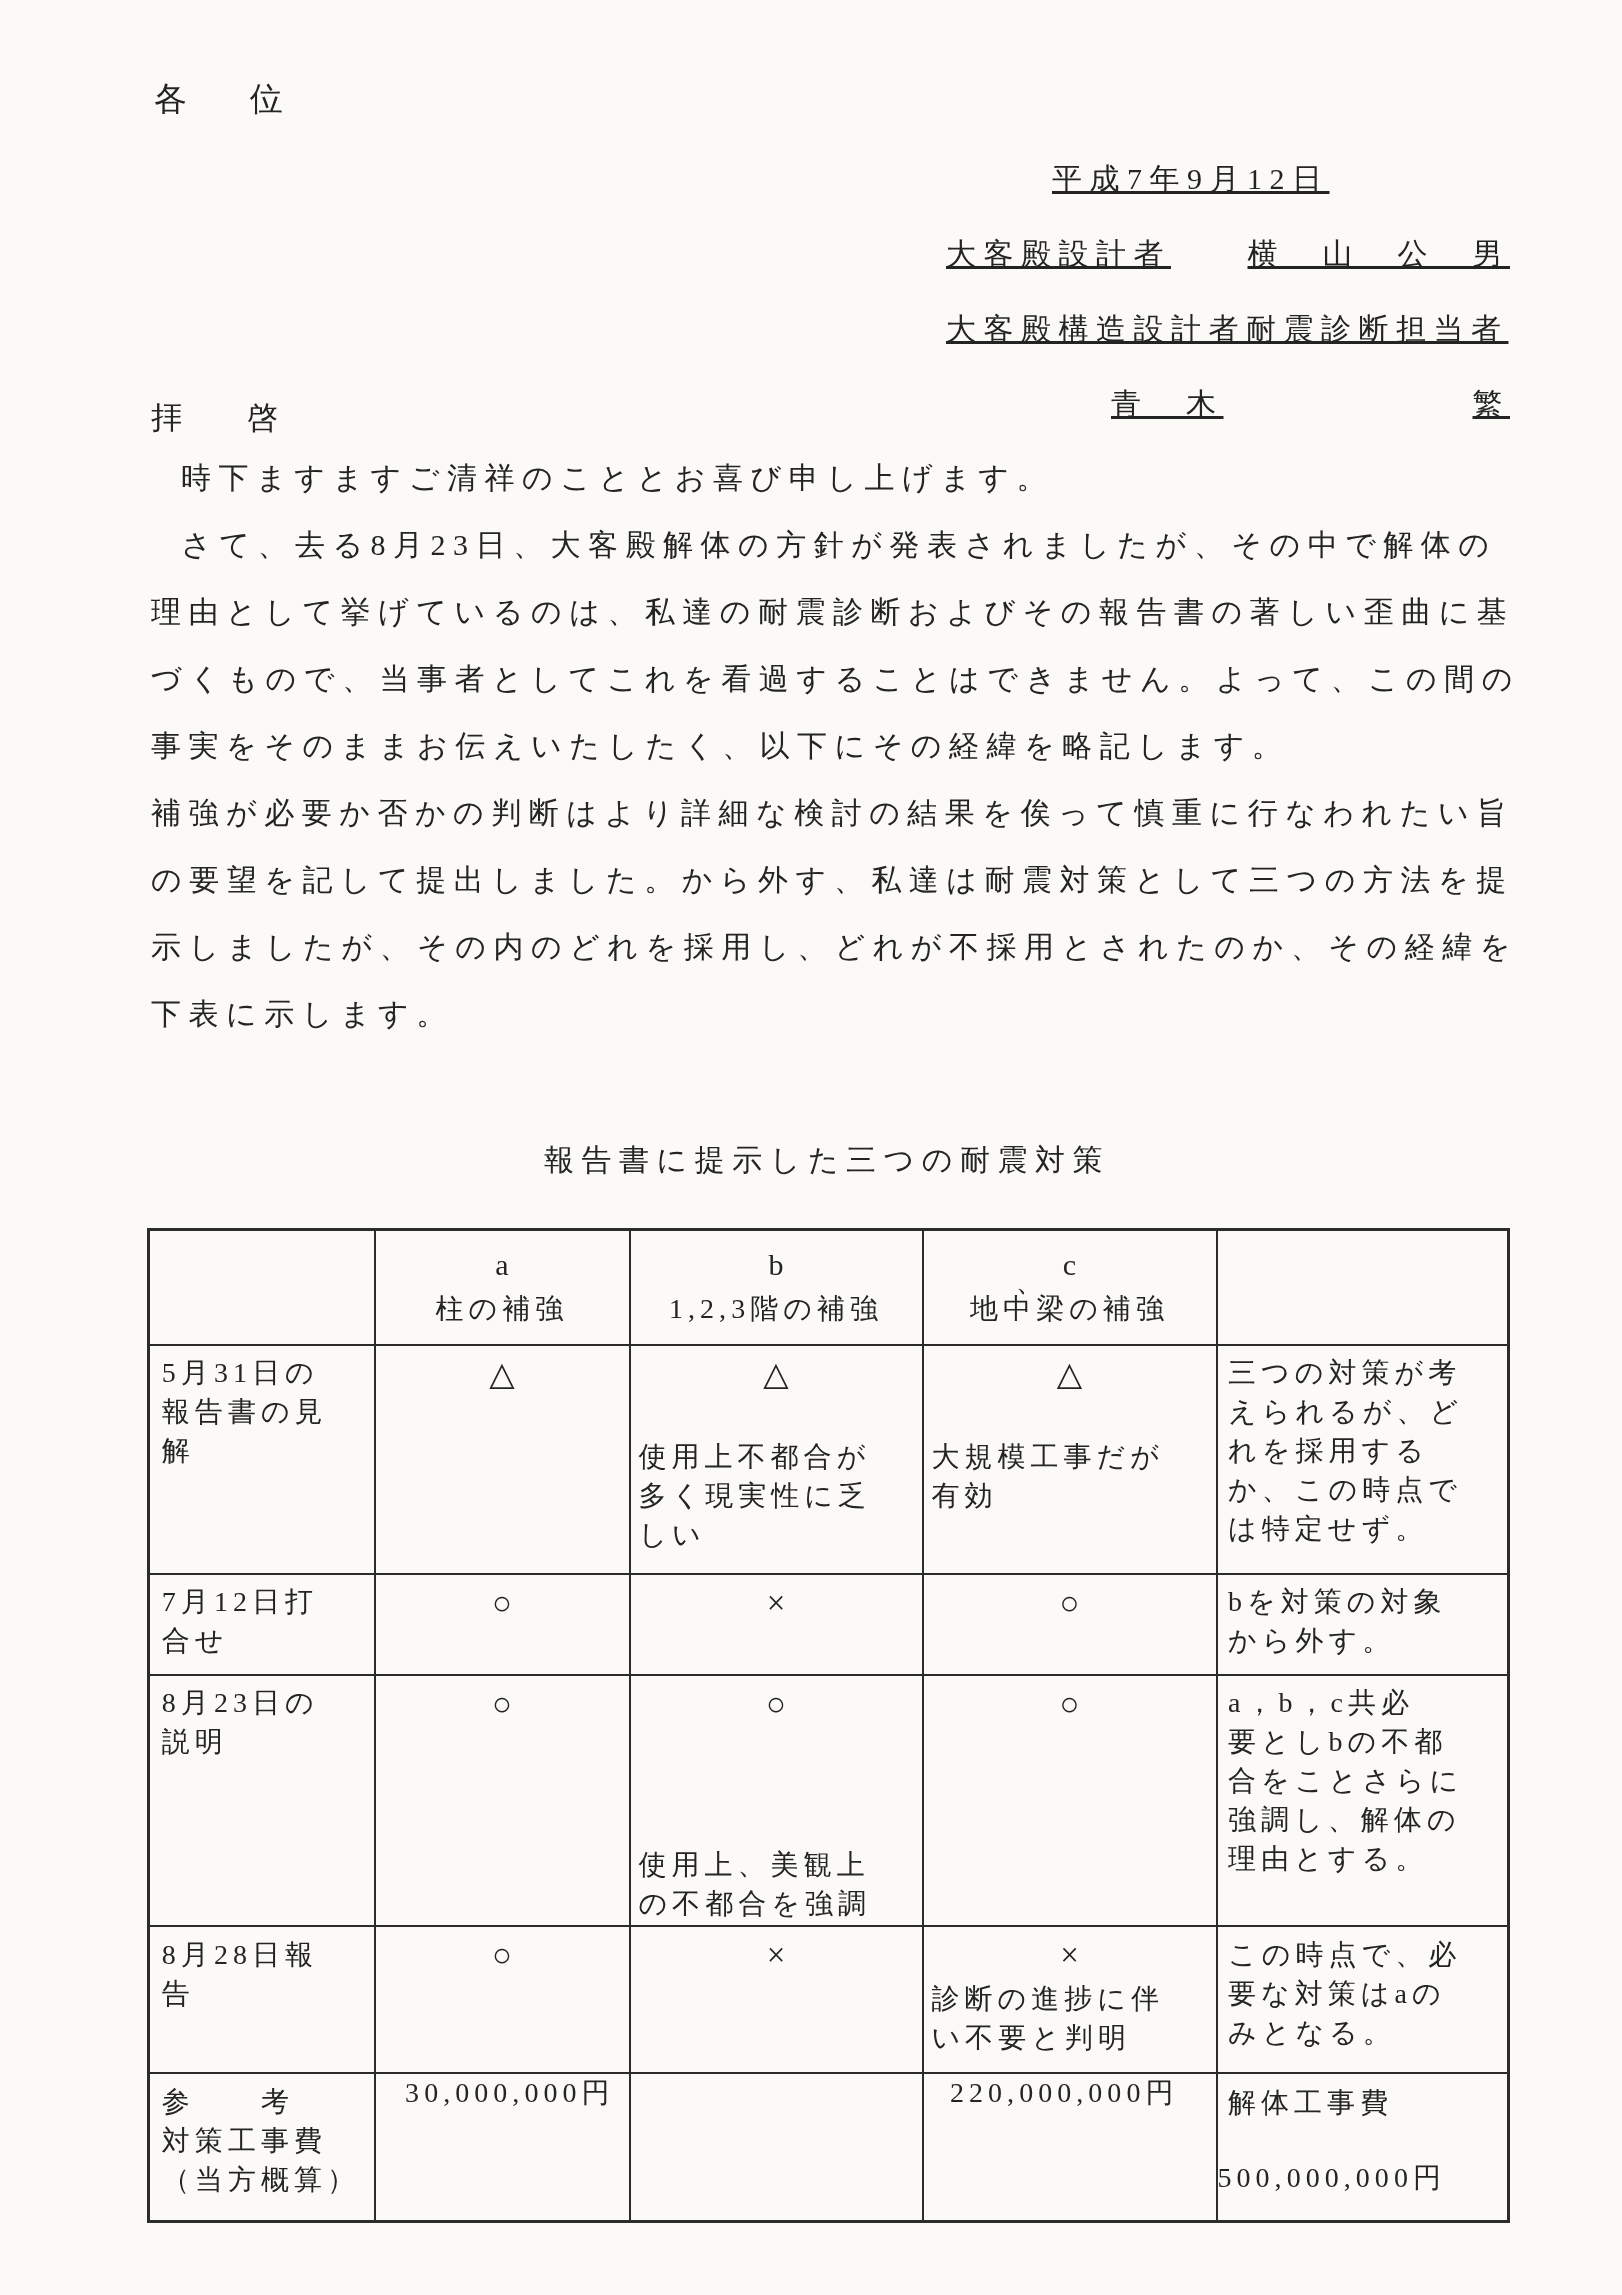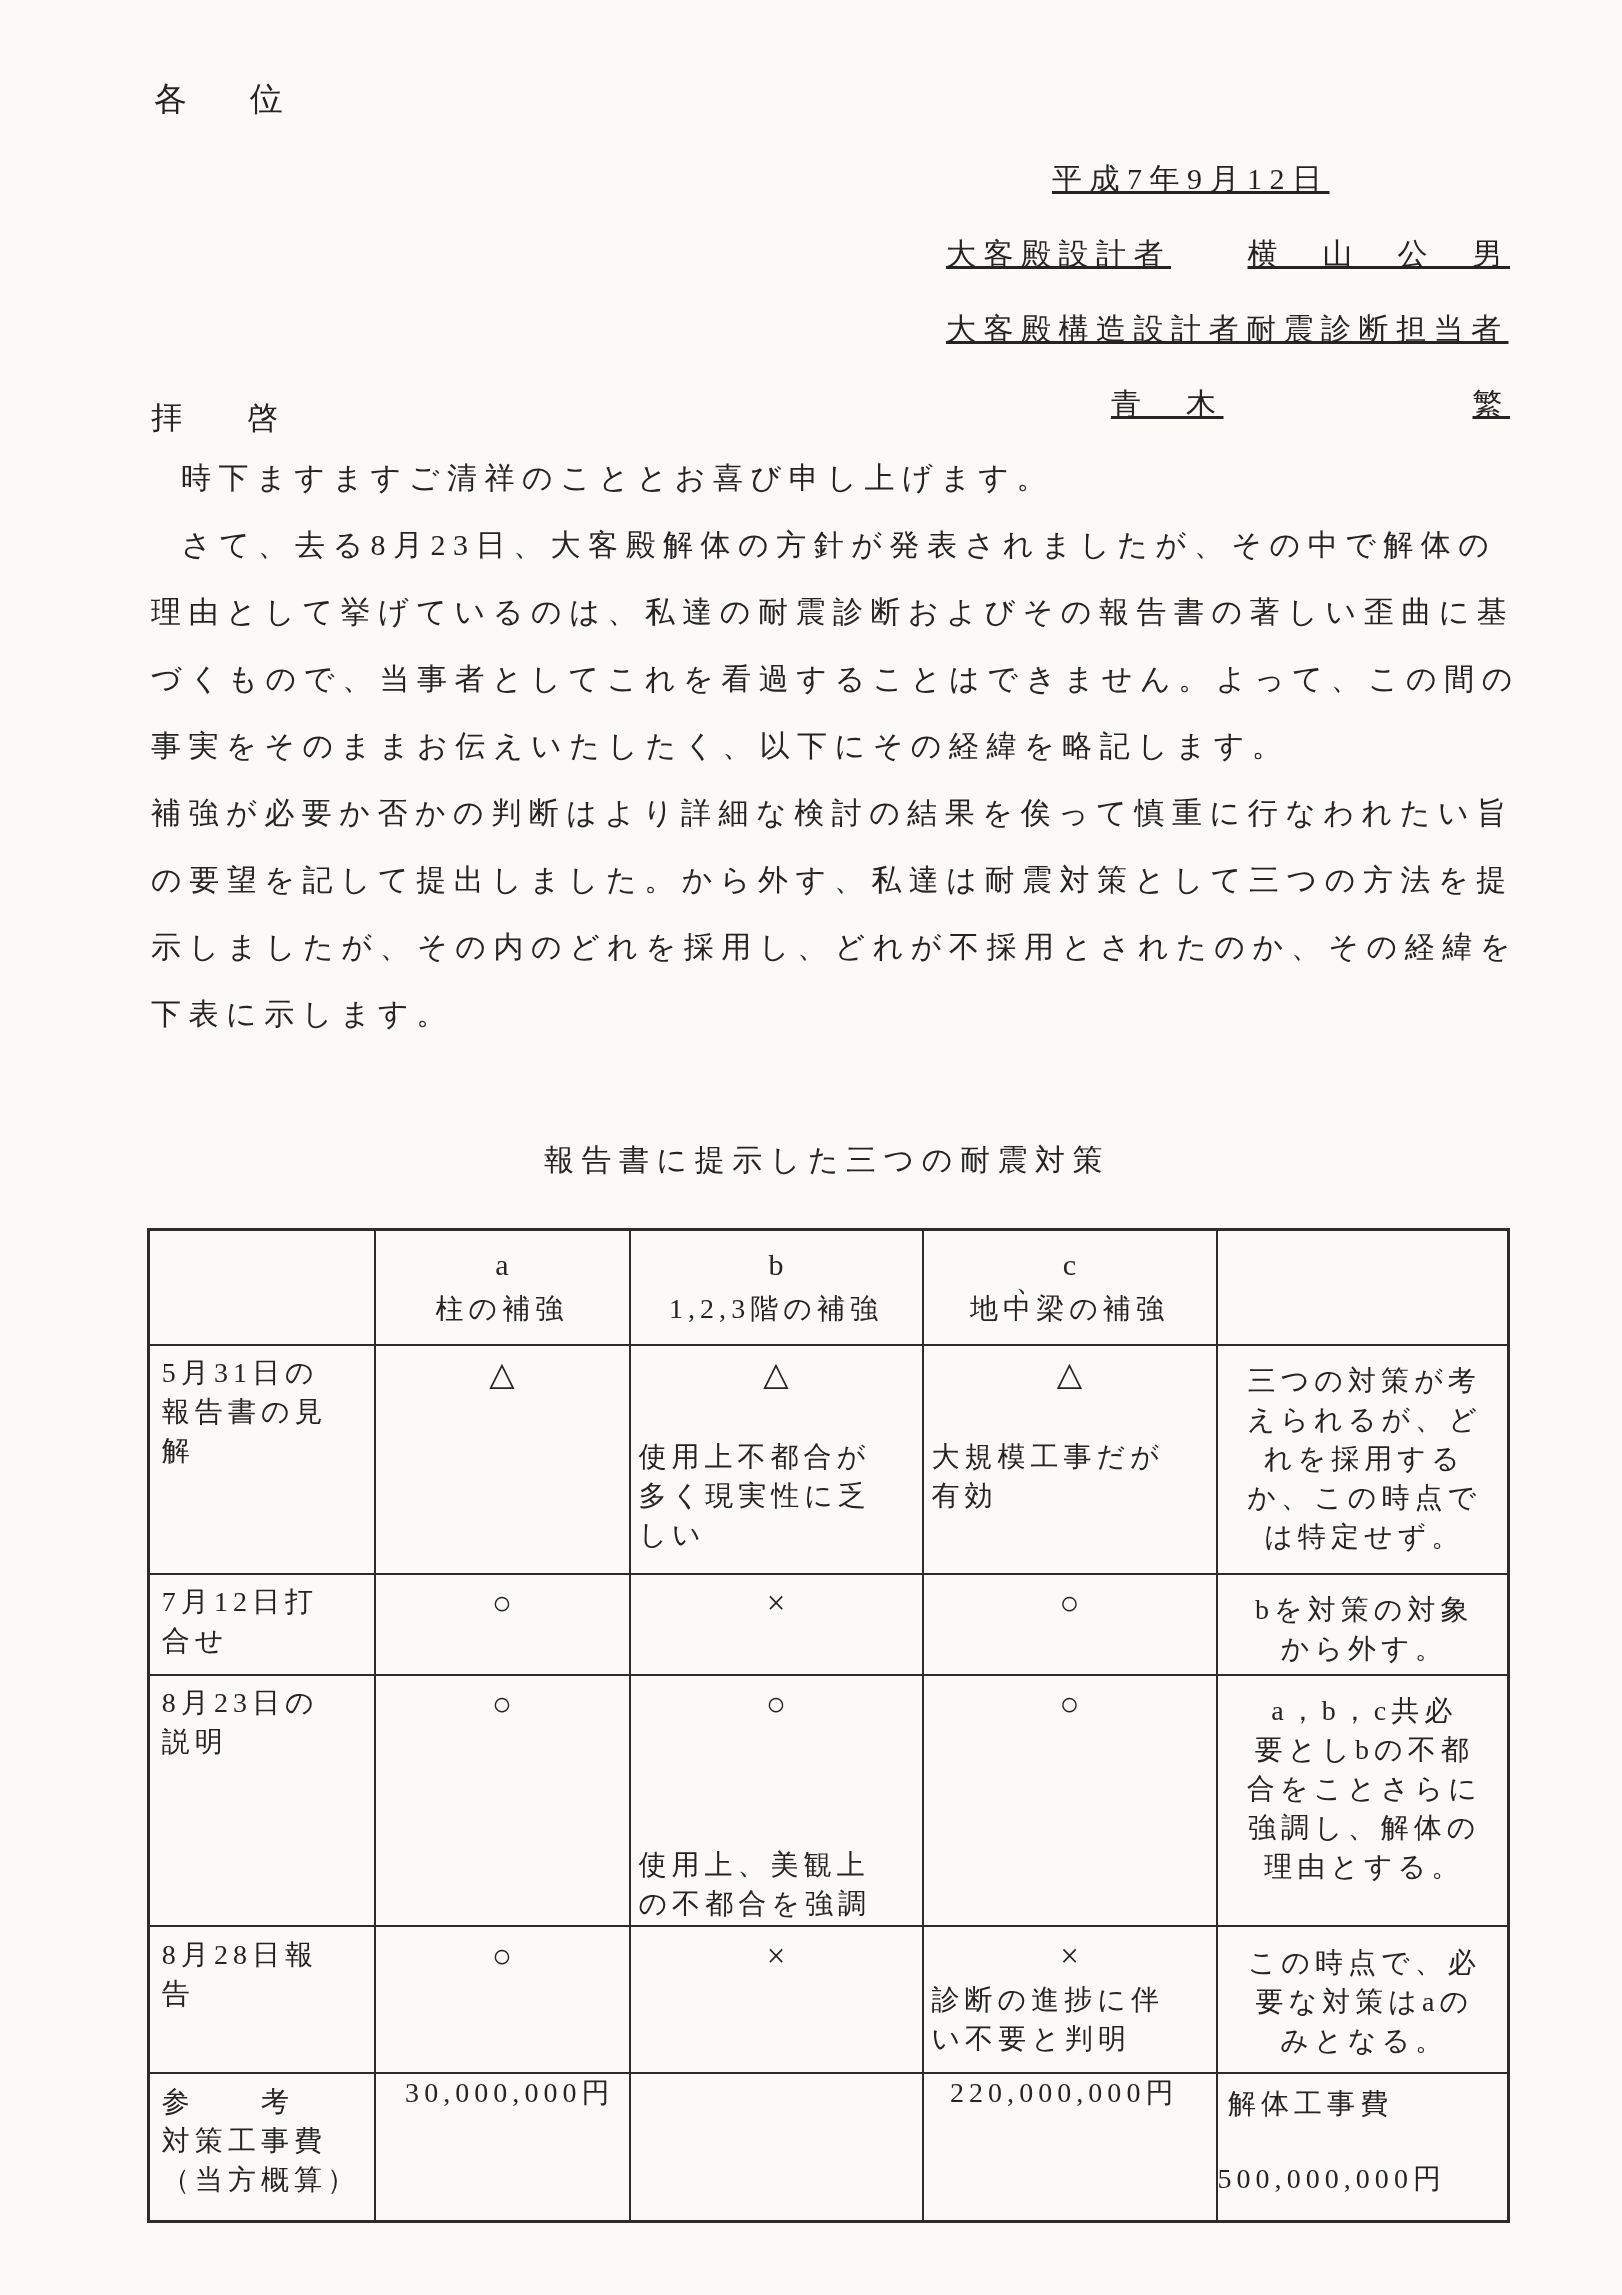--- a/index.html
+++ b/index.html
@@ -26,21 +26,21 @@
   table.seismic { border-collapse:collapse; table-layout:fixed; width:1360px;
     font-size:28px; letter-spacing:0.18em; border:3.3px solid #2c2c2c; }
   table.seismic td, table.seismic th { border:2px solid #2c2c2c; vertical-align:top; padding:0; font-weight:normal; }
   table.seismic tr { border-top:2.6px solid #2c2c2c; }
   .h-key { text-align:center; line-height:46px; padding-top:10.5px; font-size:30px; letter-spacing:0; position:relative; }
   .h-mark { position:absolute; margin-left:-47px; margin-top:17px; font-size:28px; }
   .h-name { text-align:center; line-height:41px; padding-bottom:5.2px; }
   .lab { white-space:pre-line; line-height:39px; padding:7.9px 6.5px 2.6px 11.8px; text-align:left; }
   .sym { text-align:center; font-size:33px; line-height:47px; padding-top:5.2px; letter-spacing:0; }
   .note { white-space:pre-line; line-height:39px; text-align:left; padding:0 5.2px 2.6px 7.9px; }
-  .com { white-space:pre-line; line-height:39px; padding:7.9px 6.5px 5.2px 10.5px; text-align:center;margin-top:8px; }
+  .com { white-space:pre-line; line-height:39px; padding:7.9px 6.5px 5.2px 10.5px; text-align:left; }
   td.amt { vertical-align:bottom; }
   .amt-l { text-align:center; padding:0 0 10.5px 15.7px; line-height:38px; }
   .amt-r { text-align:center; padding:0 10.5px 10.5px 0; line-height:38px; }
   .c-top { padding:9.2px 6.5px 0 10.5px; line-height:39px; }
   .c-bot { text-align:left; padding:37px 7.9px 10.5px 0; line-height:38px; }
 </style>
 </head>
 <body>
 
 <div class="page">

